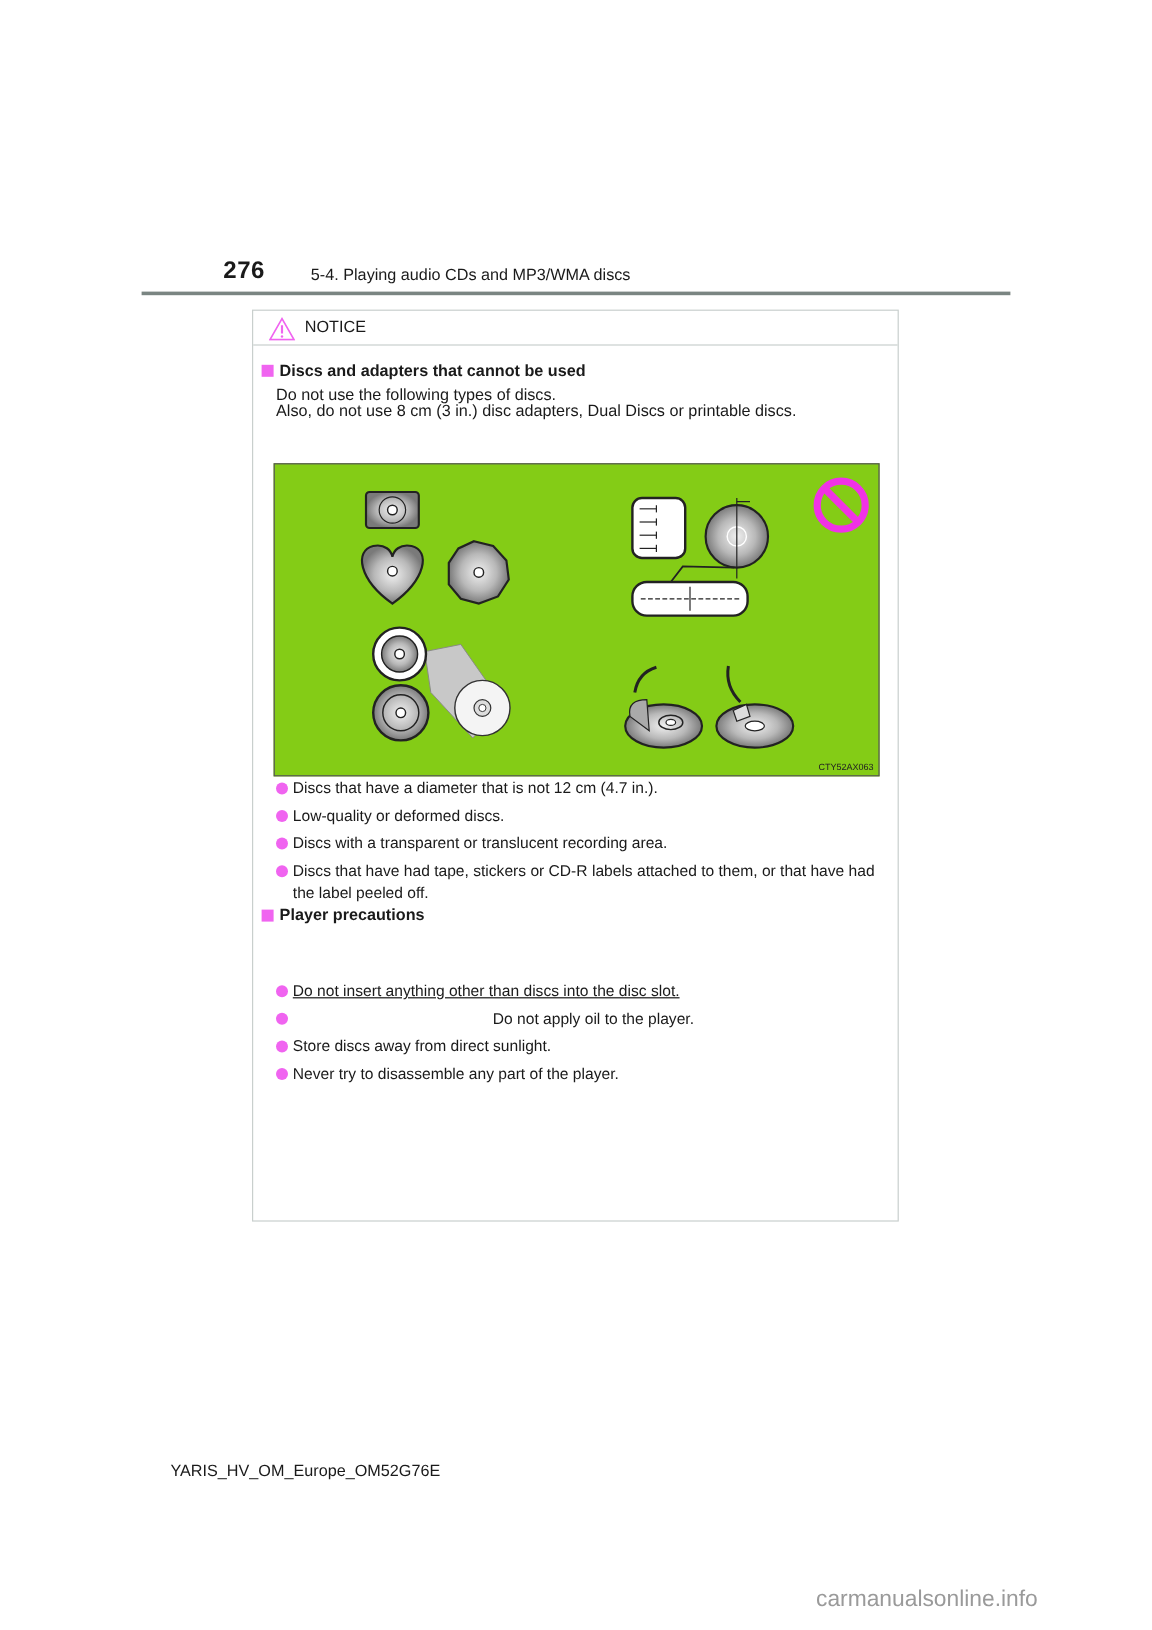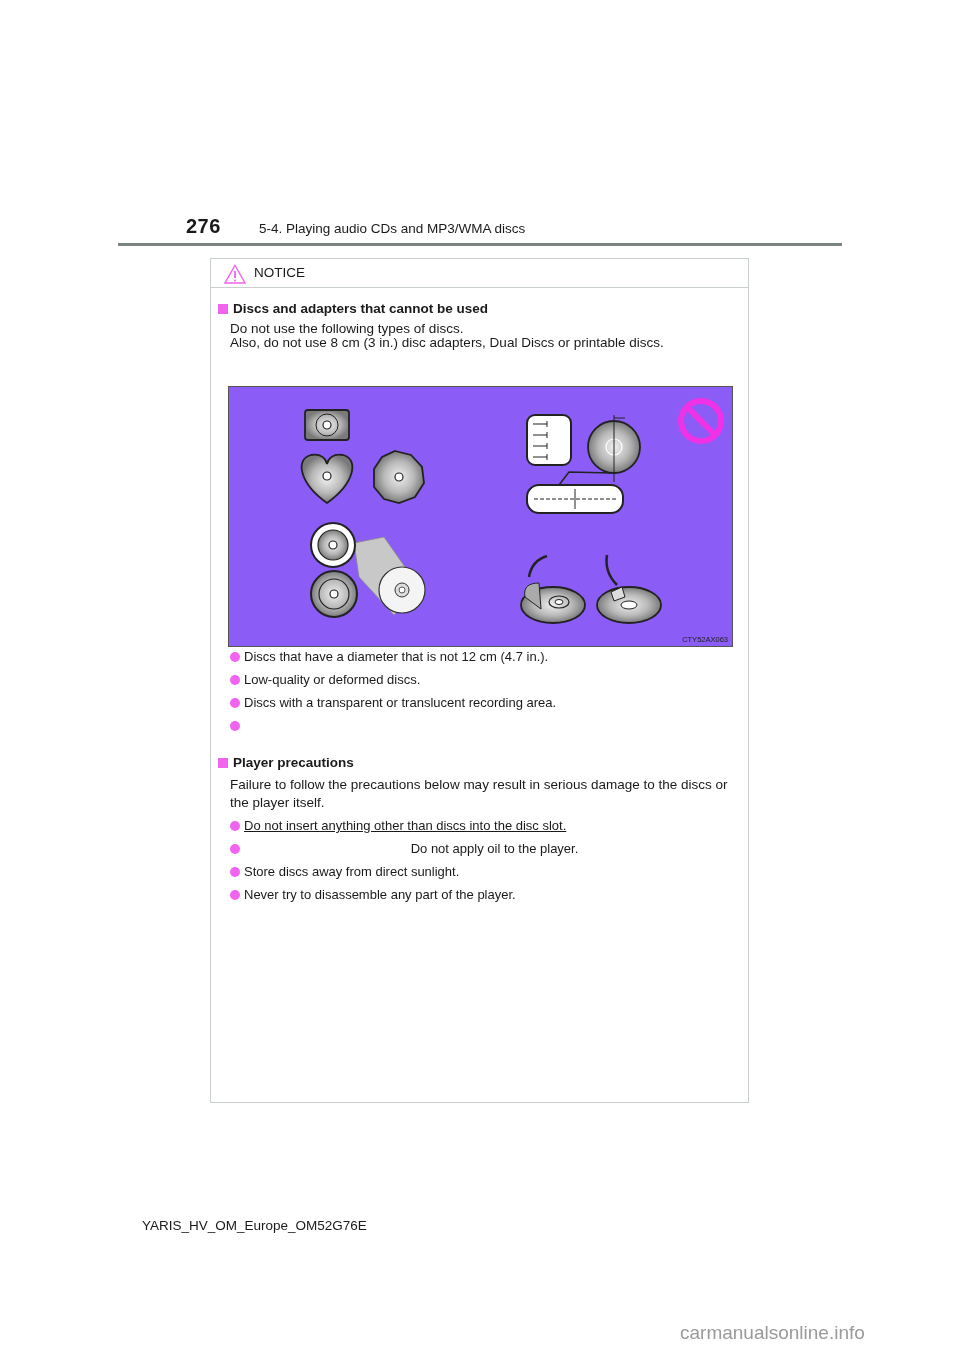--- a/index.html
+++ b/index.html
@@ -3,32 +3,32 @@
   <meta charset="utf-8">
   <style>
     html, body { margin: 0; padding: 0; background: #ffffff; }
     body { width: 960px; height: 1358px; position: relative; font-family: "Liberation Sans", sans-serif; color: #1a1a1a; overflow: hidden; }
 
     .page-header { position: absolute; left: 0; top: 0; width: 840px; height: 250px; }
     .page-number { position: absolute; left: 186px; top: 215px; font-size: 20px; font-weight: bold; letter-spacing: 0.5px; color: #1a1a1a; }
     .section-title { position: absolute; left: 259px; top: 221px; font-size: 13.5px; color: #1a1a1a; }
     .header-rule { position: absolute; left: 118px; top: 243px; width: 724px; height: 3px; background: #7a8582; }
 
-    .notice-box { position: absolute; left: 210px; top: 258px; width: 539px; height: 845px; border: 1px solid #c9cfcd; box-sizing: border-box; padding-left: 16px; }
+    .notice-box { position: absolute; left: 210px; top: 258px; width: 539px; height: 760px; border: 1px solid #c9cfcd; box-sizing: border-box; padding-left: 16px; }
     .notice-head { position: absolute; left: 0; top: 0; width: 100%; height: 29px; border-bottom: 1px solid #c9cfcd; box-sizing: border-box; }
     .notice-icon { position: absolute; left: 13px; top: 5px; width: 22px; height: 20px; }
     .notice-label { position: absolute; left: 43px; top: 6px; font-size: 13.5px; color: #1a1a1a; }
 
     .sec-head { position: absolute; left: 7px; font-size: 13.5px; font-weight: bold; color: #1a1a1a; display: flex; align-items: center; }
     .sq { width: 10px; height: 10px; background: #f064f0; margin-right: 5px; display: inline-block; }
     .para { position: absolute; left: 19px; width: 515px; font-size: 13.5px; line-height: 17.5px; color: #1a1a1a; }
     .bullet { position: absolute; left: 19px; width: 515px; font-size: 13px; line-height: 17.5px; color: #1a1a1a; padding-left: 14px; box-sizing: border-box; }
     .bullet .dot { position: absolute; left: 0; top: 4px; width: 10px; height: 10px; border-radius: 50%; background: #f064f0; }
 
-    .figure { position: absolute; left: 17px; top: 127px; width: 505px; height: 261px; border: 1px solid #555; box-sizing: border-box; background: #8b5cf6; }
+    .figure { position: absolute; left: 17px; top: 127px; width: 505px; height: 261px; border: 1px solid #555; box-sizing: border-box; background: #84cc16; }
     .fig-code { position: absolute; right: 4px; bottom: 2px; font-size: 7.5px; color: #222; }
 
     .footer-id { position: absolute; left: 142px; top: 1218px; font-size: 13.5px; color: #1a1a1a; }
     .watermark { position: absolute; left: 680px; top: 1322px; font-size: 19px; color: #9a9a9a; }
   </style>
 </head>
 <body>
 
 <div class="page-header">
   <div class="page-number">276</div>
@@ -130,27 +130,27 @@
   <div class="bullet" style="top:412px;">
     <span class="dot"></span>
     <span>Low-quality or deformed discs.</span>
   </div>
   <div class="bullet" style="top:435px;">
     <span class="dot"></span>
     <span>Discs with a transparent or translucent recording area.</span>
   </div>
   <div class="bullet" style="top:458px;">
     <span class="dot"></span>
+    <span>Discs that have had tape, stickers or CD-R labels attached to them, or that have had the label peeled off.</span>
   </div>
 
   <div class="sec-head" style="top:496px;">
     <span class="sq"></span>
     <span>Player precautions</span>
   </div>
-  <div class="para" style="top:517px;">Failure to follow the precautions below may result in serious damage to the discs or the player itself.</div>
 
   <div class="bullet" style="top:558px;text-decoration:underline;">
     <span class="dot"></span>
     <span>Do not insert anything other than discs into the disc slot.</span>
   </div>
   <div class="bullet" style="top:581px;text-align:center;">
     <span class="dot"></span>
     <span>Do not apply oil to the player.</span>
   </div>
   <div class="bullet" style="top:604px;">

